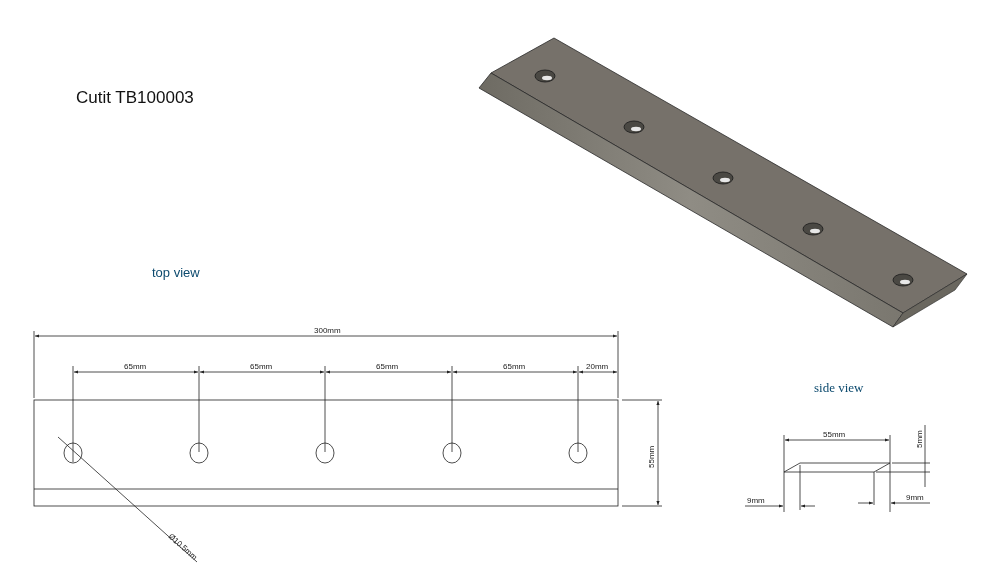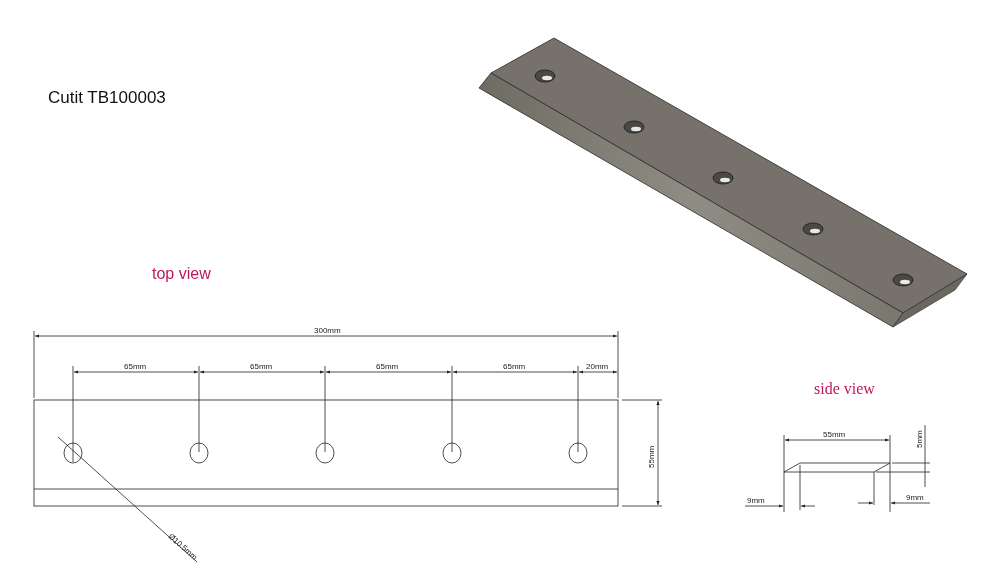--- a/index.html
+++ b/index.html
@@ -1,19 +1,19 @@
 <!DOCTYPE html>
 <html><head>
 <meta charset="utf-8">
 <style>
   html, body { margin: 0; padding: 0; background: #ffffff; }
   body { width: 1000px; height: 586px; position: relative; overflow: hidden;
          font-family: "Liberation Sans", sans-serif; color: #111; }
-  .title { position: absolute; left: 48px; top: 88px; font-size: 17px; }
-  .label { position: absolute; font-size: 16px; color: #be185d; }
+  .title { position: absolute; left: 76px; top: 88px; font-size: 17px; }
+  .label { position: absolute; font-size: 13px; color: #0c4a6e; }
   svg { position: absolute; left: 0; top: 0; }
   .dim { font-family: "Liberation Sans", sans-serif; font-size: 8px; fill: #222; }
 </style>
 </head>
 <body>
 
 <div class="title">Cutit TB100003</div>
 <div class="label" style="left:152px; top:265px;">top view</div>
 <div class="label" style="left:814px; top:380px;font-family:Liberation Serif, serif;">side view</div>
 

